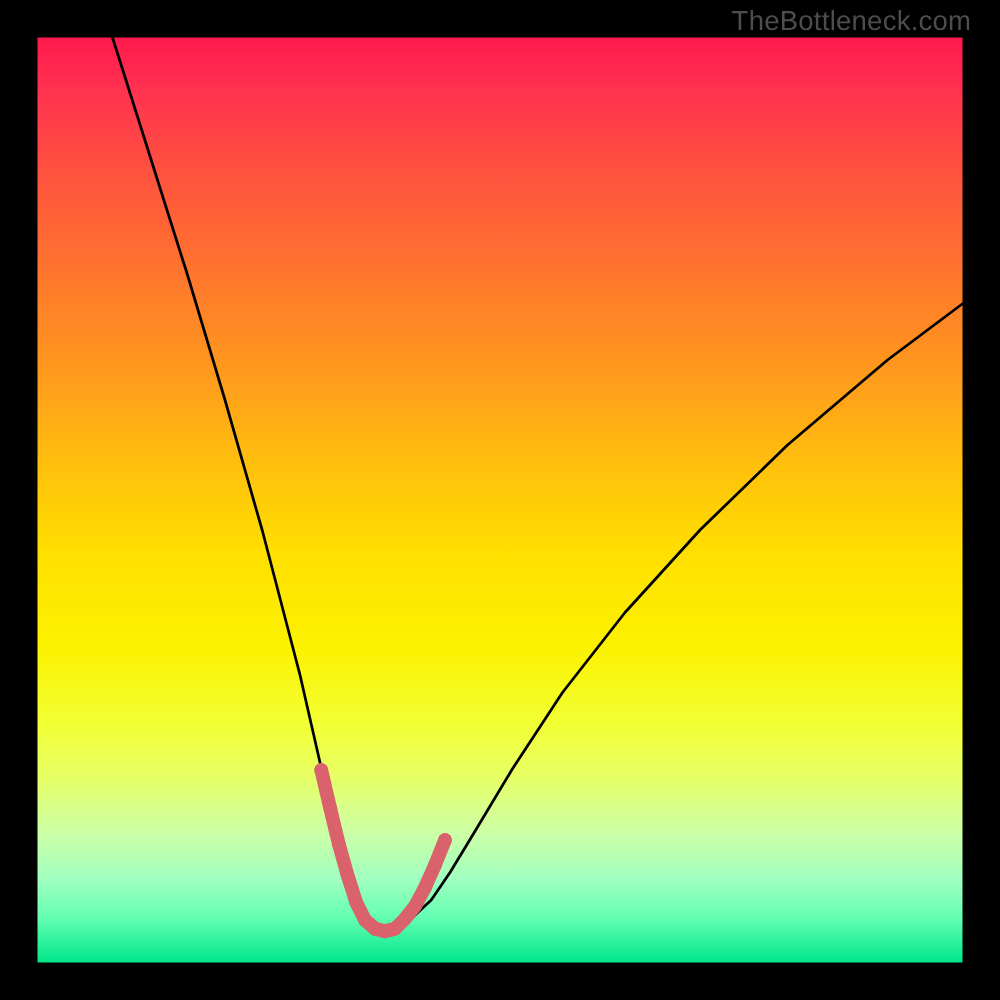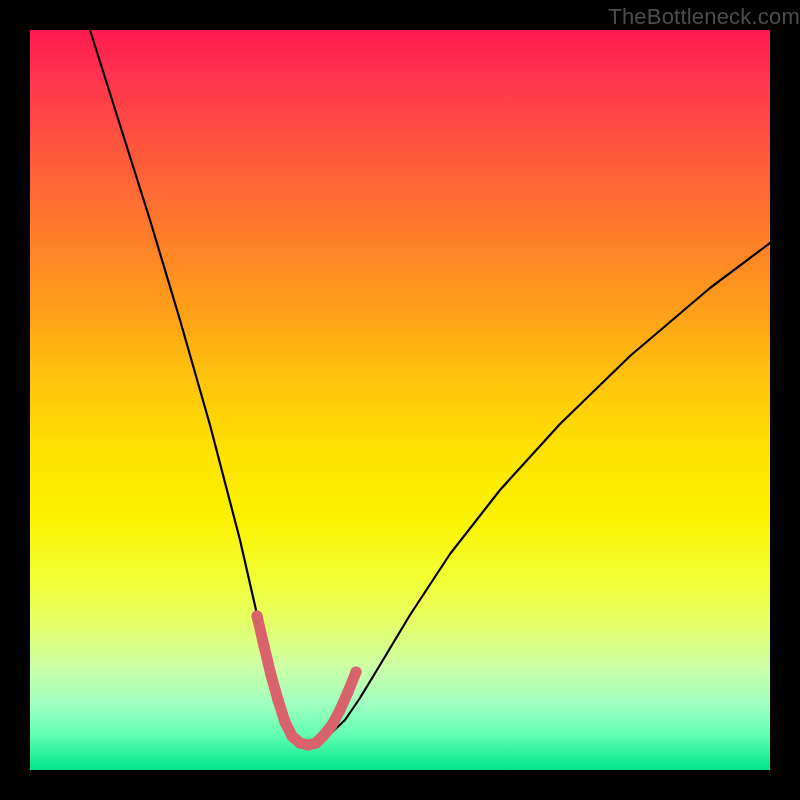--- a/index.html
+++ b/index.html
@@ -37,21 +37,21 @@
       #e6ff66 80%,
       #ccffa6 86%,
       #a0ffc0 91%,
       #66ffb3 95%,
       #00e68a 100%
     );
   }
   .watermark {
     position: absolute;
     top: 4px;
-    right: 0;
+    right: 23px;
     color: #4d4d4d;
     font-size: 22px;
     letter-spacing: 0.2px;
     font-weight: 500;
     z-index: 10;
   }
   svg.curve {
     position: absolute;
     left: 0;
     top: 0;

